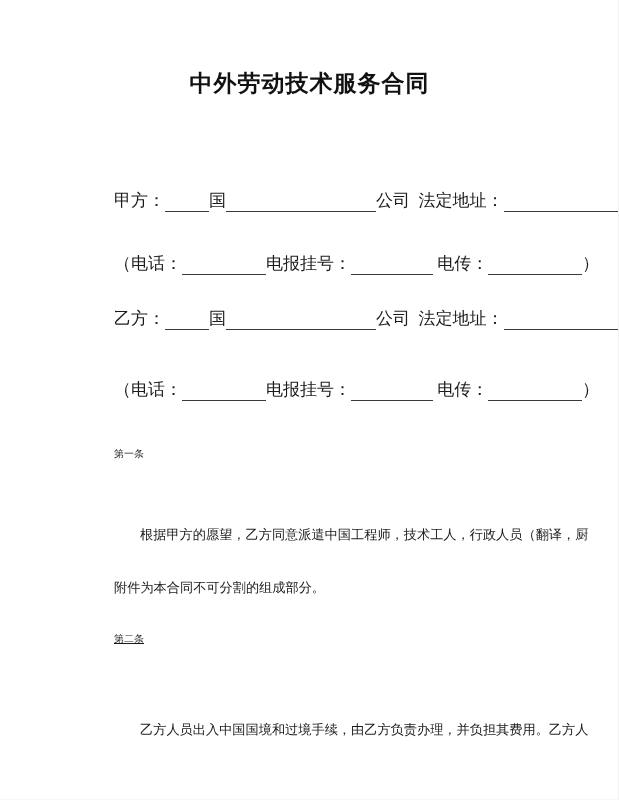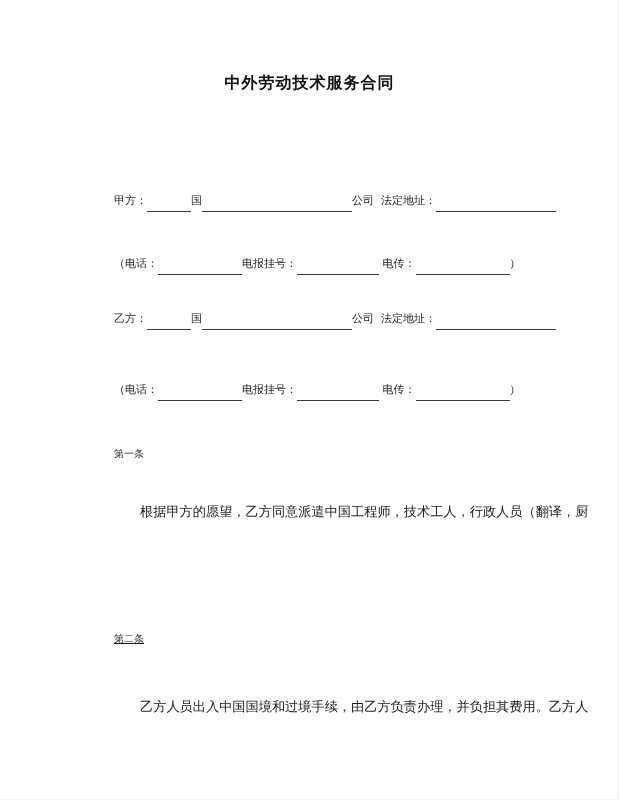--- a/index.html
+++ b/index.html
@@ -28,36 +28,37 @@
     width: 619px;
   }
 
   
   .doc-title {
     position: absolute;
     left: 0;
     top: 68px;
     width: 619px;
     text-align: center;
-    font-size: 16px;
+    font-size: 23px;
     font-weight: bold;
     color: #111111;
     letter-spacing: 1px;
     line-height: 30px;
   }
 
   
   .row {
     position: absolute;
     left: 114px;
     width: 430px;
-    font-size: 11px;
+    font-size: 17px;
     color: #1a1a1a;
     line-height: 22px;
     white-space: nowrap;
+    font-family: Liberation Serif, serif;
   }
   .row .seg { display: inline; }
 
   
   .blank {
     display: inline-block;
     border-bottom: 1px solid #3a3a3a;
     vertical-align: bottom;
     height: 13px;
   }
@@ -76,21 +77,21 @@
   
   .para {
     position: absolute;
     left: 114px;
     width: 420px;
     font-size: 13.2px;
     color: #1a1a1a;
     line-height: 30px;
     text-align: justify;
   }
-  .para .pline { display: block; white-space: nowrap; }
+  .para .pline { display: block; white-space: nowrap; margin-top: 23px; }
   .para .indent { padding-left: 26px; }
 </style>
 </head>
 <body>
 
 <div class="page">
   <div class="doc">
 
     <div class="doc-title">中外劳动技术服务合同</div>
 
@@ -107,20 +108,21 @@
     </div>
 
     <div class="row" style="top:379px;">
       <span class="seg">（</span><span class="seg">电话：</span><span class="blank" style="width:84px;"></span><span class="seg">电报挂号：</span><span class="blank" style="width:82px;"></span><span class="seg">&nbsp;</span><span class="seg">电传：</span><span class="blank" style="width:94px;"></span><span class="seg">）</span>
     </div>
 
     <div class="article-head" style="top:443px;">第一条</div>
 
     <div class="para" style="top:497px;">
       <span class="pline indent">根据甲方的愿望，乙方同意派遣中国工程师，技术工人，行政人员（翻译，厨</span>
+      <span class="pline">附件为本合同不可分割的组成部分。</span>
     </div>
 
     <div class="article-head" style="top:628px;text-decoration:underline;">第二条</div>
 
     <div class="para" style="top:692px;">
       <span class="pline indent">乙方人员出入中国国境和过境手续，由乙方负责办理，并负担其费用。乙方人</span>
     </div>
 
   </div>
 </div>

